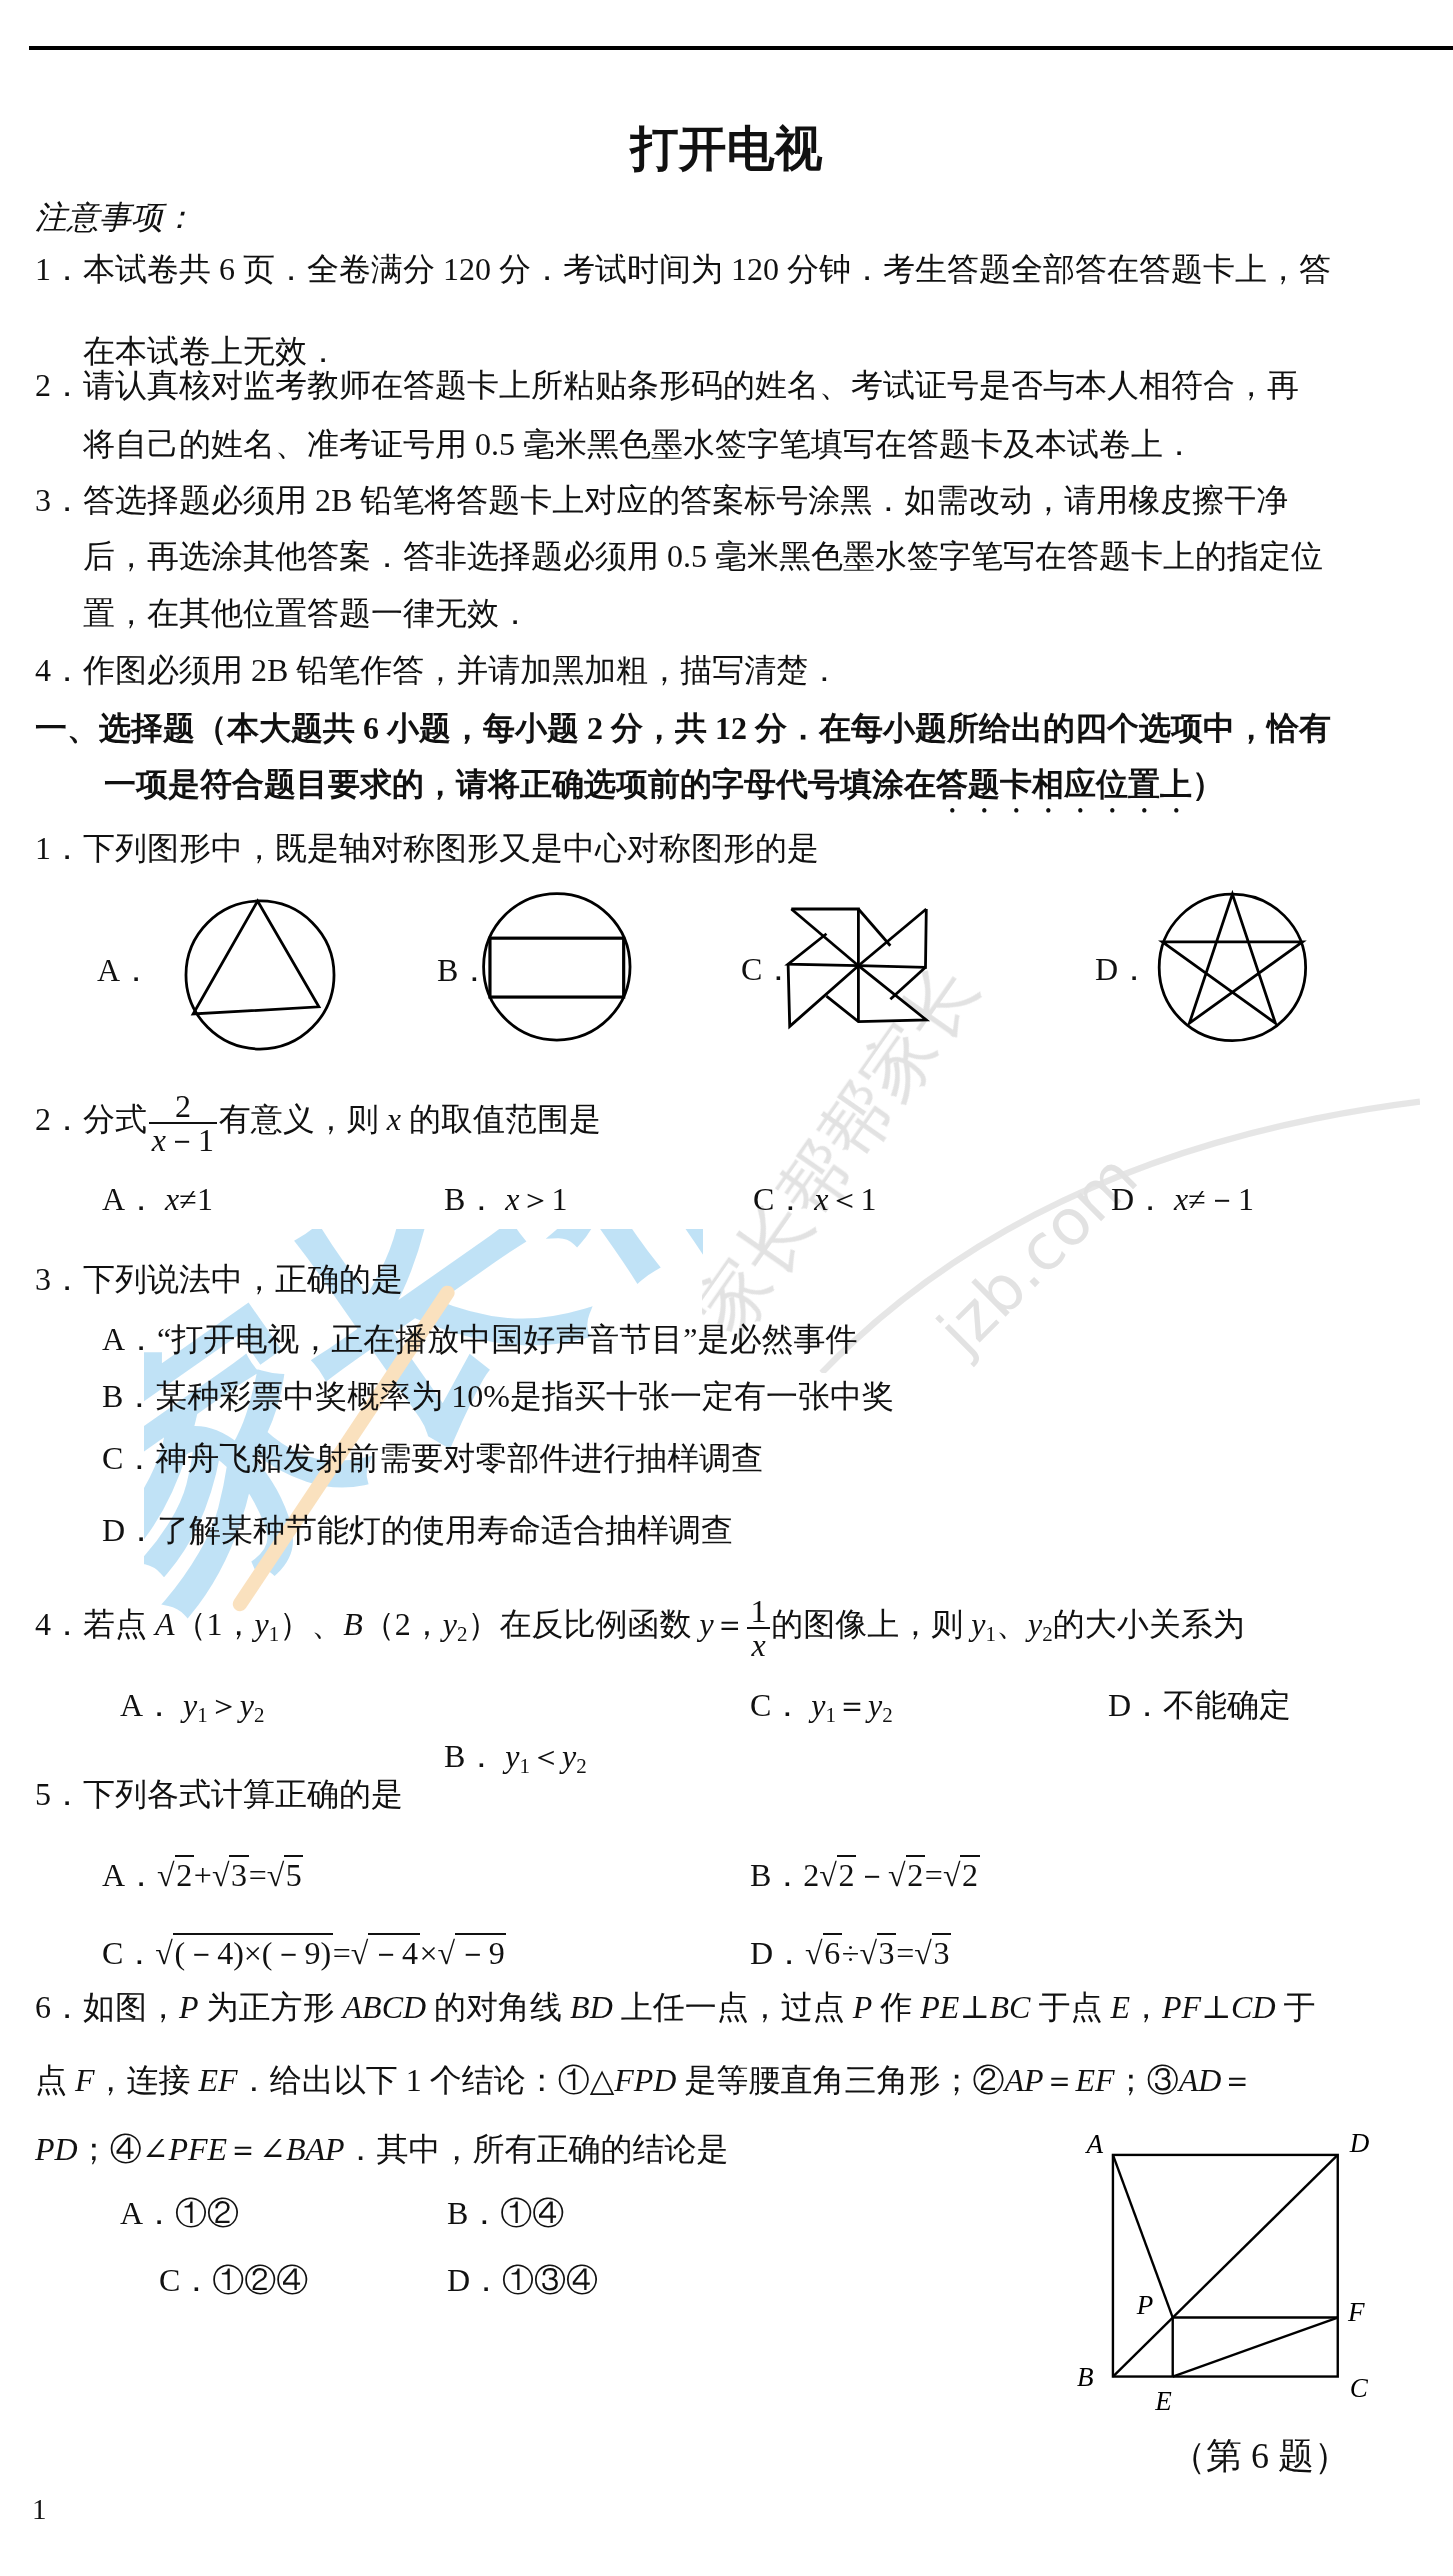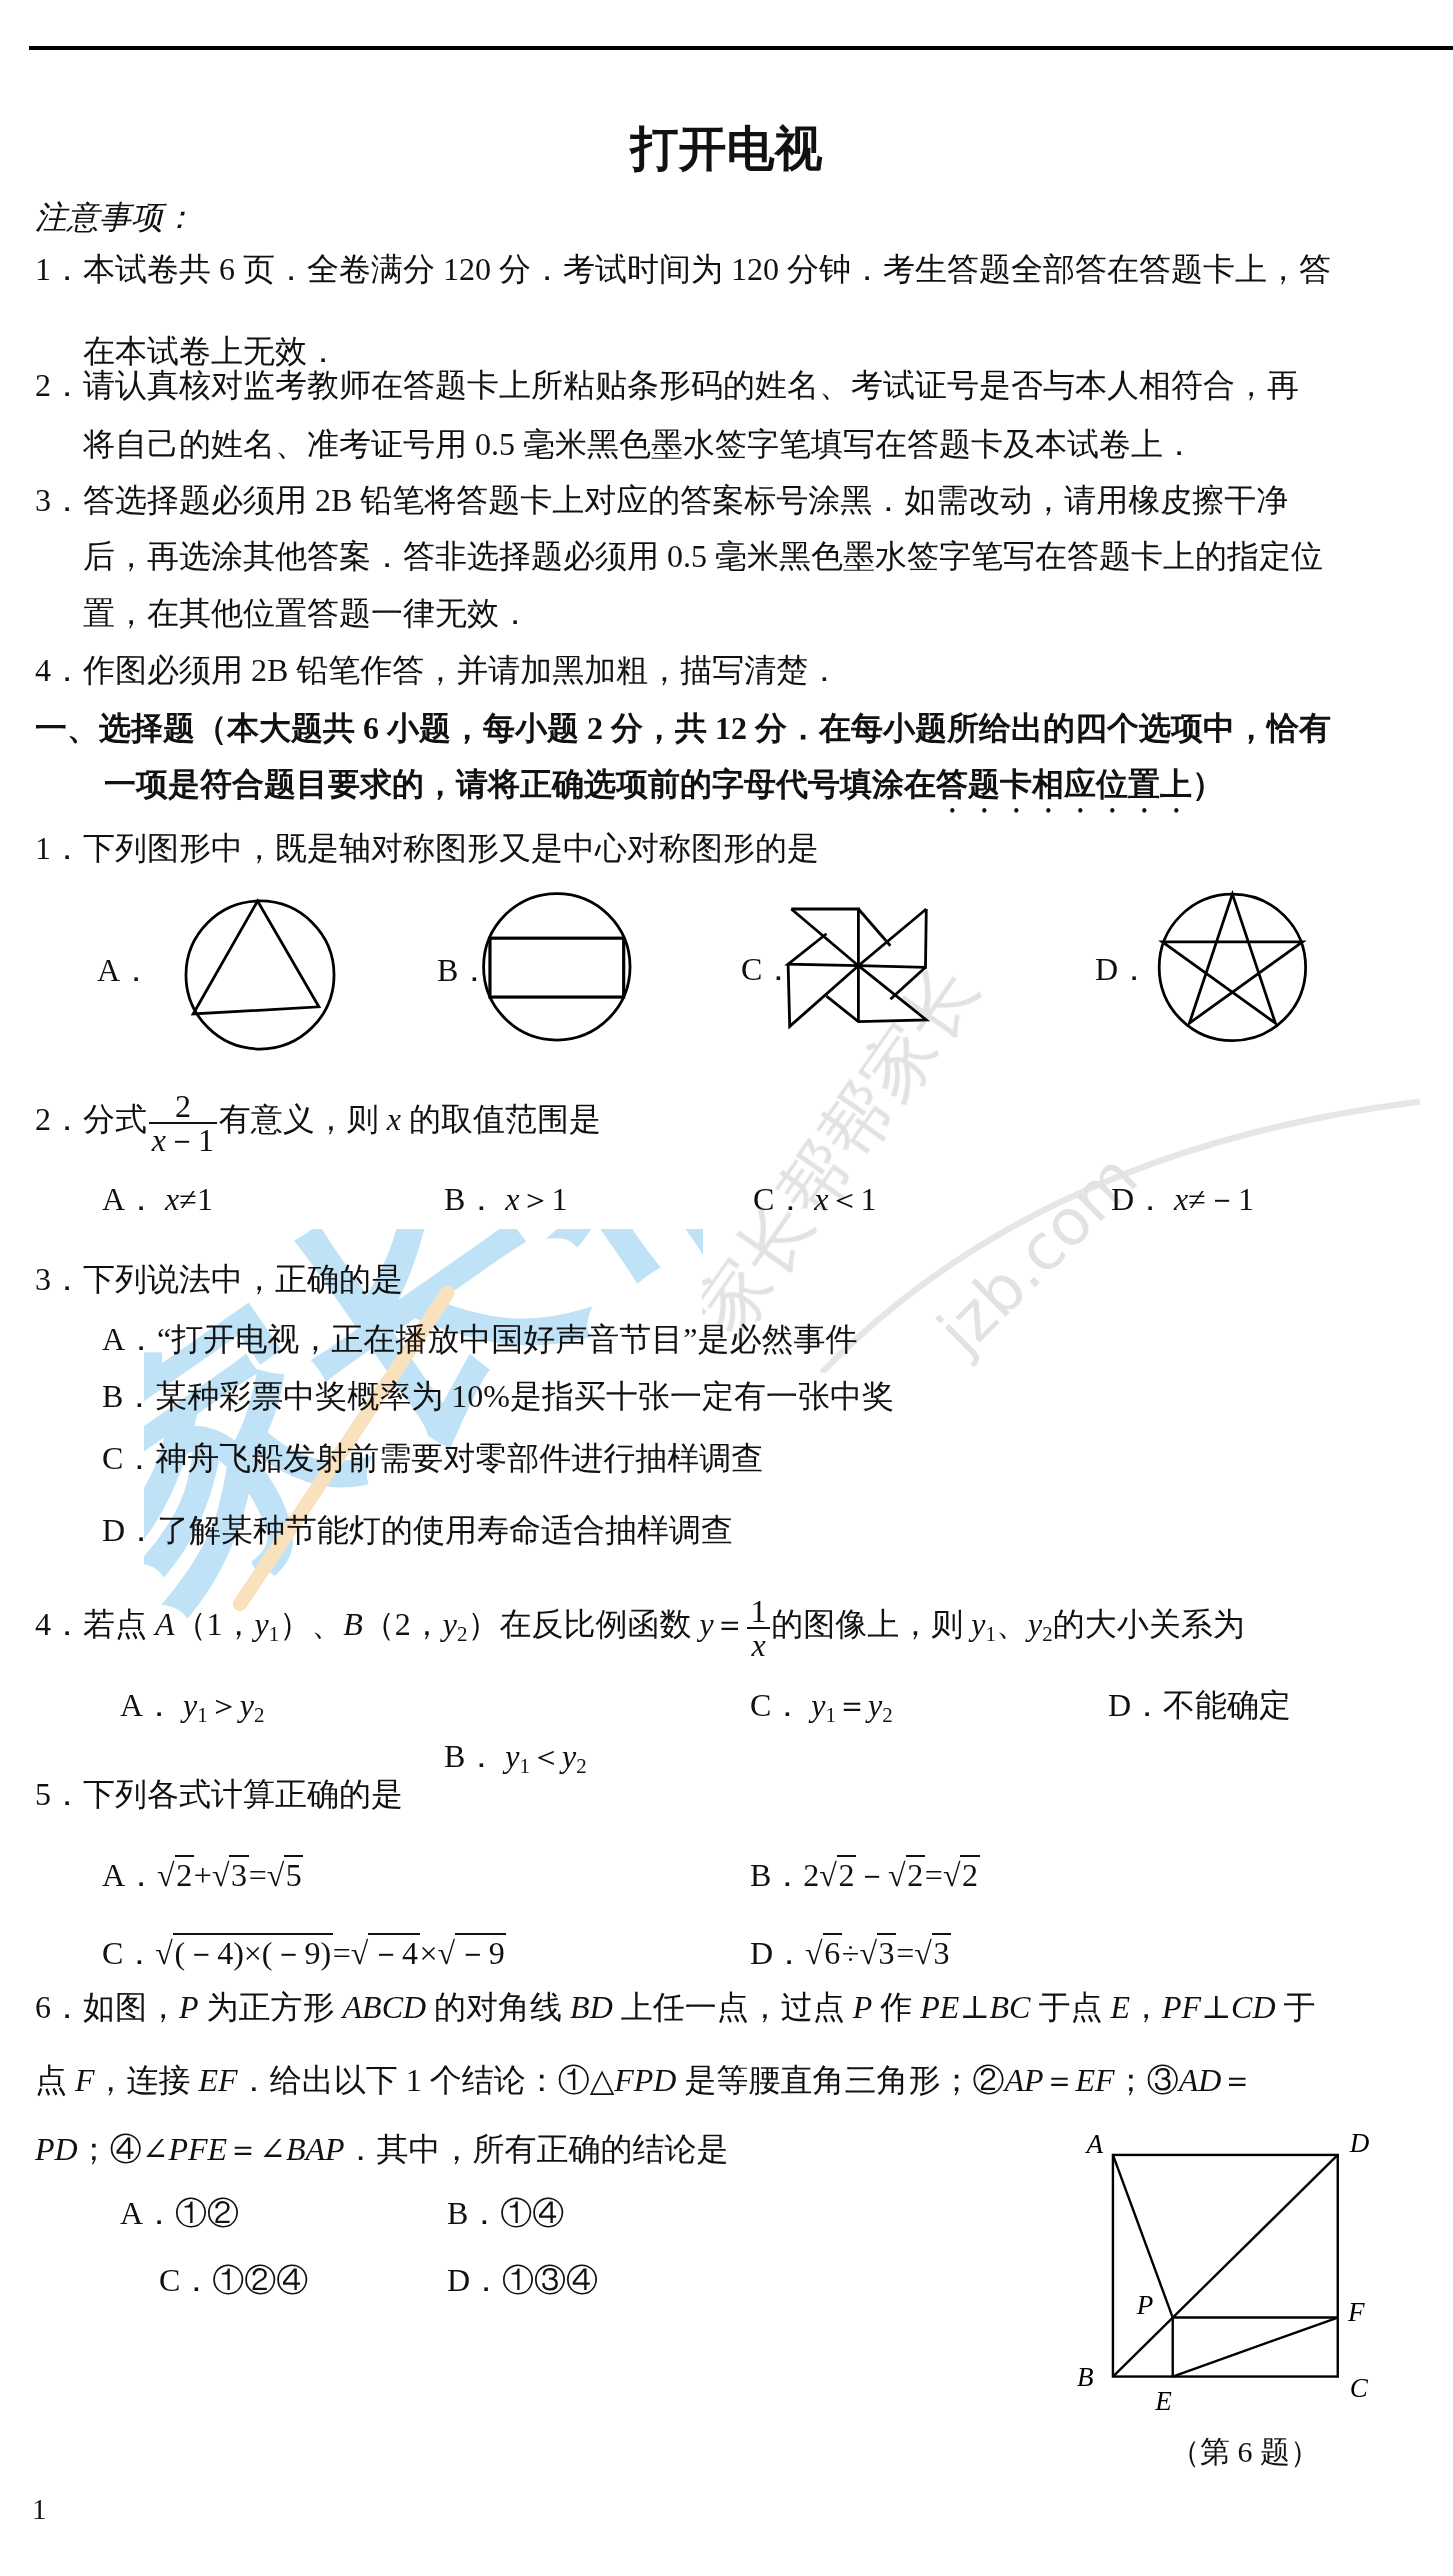--- a/index.html
+++ b/index.html
@@ -12,21 +12,21 @@
   .frac{display:inline-block;vertical-align:middle;text-align:center;margin:0 1.6px;line-height:1;}
   .frac .num{display:block;font-size:32px;padding:0 3.2px;border-bottom:2.4px solid #111;}
   .frac .den{display:block;font-size:32px;padding:0 3.2px;}
   .sqrt{display:inline-block;}
   .sqrt .rad{border-top:2.4px solid #111;padding:0 1.6px;}
   .emdots{text-emphasis:dot;-webkit-text-emphasis:dot;text-emphasis-position:under right;-webkit-text-emphasis-position:under;}
   .topline{position:absolute;left:29px;top:46px;width:1424px;height:4px;background:#000;}
   .title{position:absolute;left:0;width:1453px;top:120px;text-align:center;font-size:48px;font-weight:bold;line-height:57px;}
   .wm{position:absolute;pointer-events:none;}
   svg.fig{position:absolute;overflow:visible;}
-  .caption{position:absolute;font-size:30px;white-space:nowrap;}
+  .caption{position:absolute;font-size:36px;white-space:nowrap;}
 </style>
 </head>
 <body>
 
 <div class="wm" style="left:144px;top:1229px;width:559px;height:399px;">
   <svg width="559" height="399" viewBox="0 0 700 500">
     <g opacity="0.55">
       <text x="20" y="470" transform="rotate(-35 20 470)" font-size="330" font-weight="bold" fill="#8ecbef" font-family="DejaVu Sans, sans-serif">家长帮</text>
       <line x1="120" y1="470" x2="380" y2="80" stroke="#f7c98a" stroke-width="18" stroke-linecap="round"></line>
     </g>

